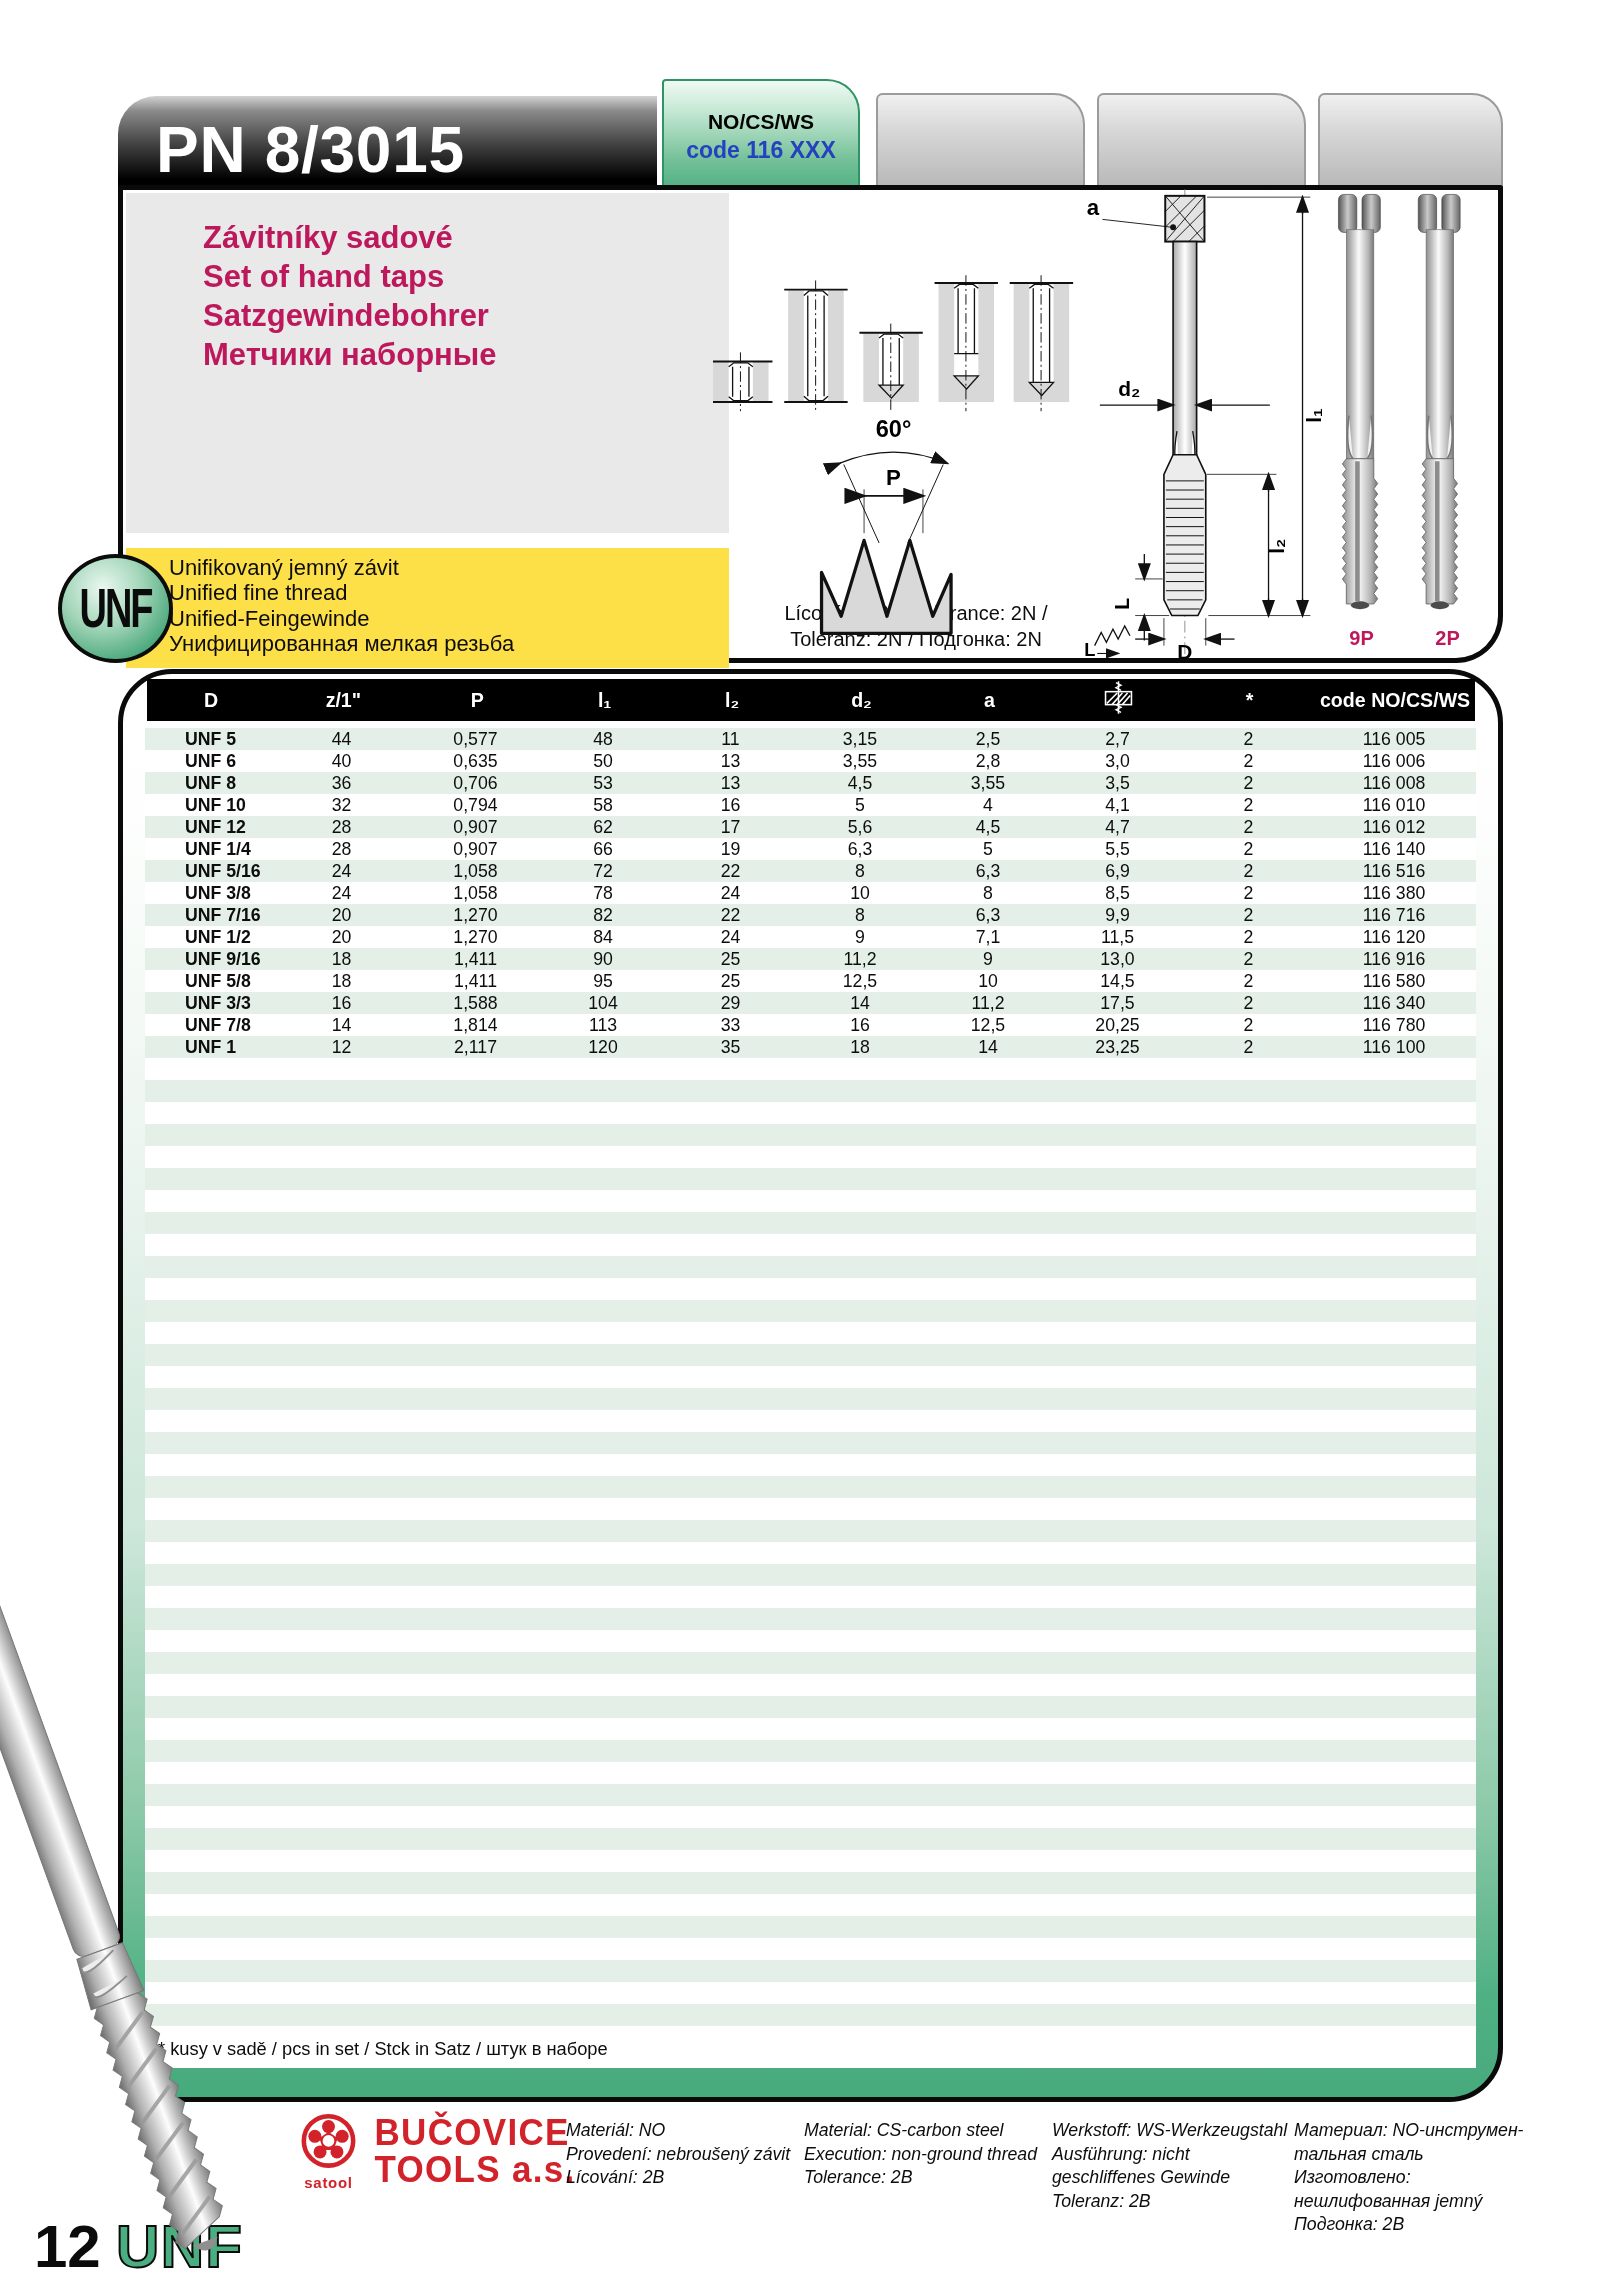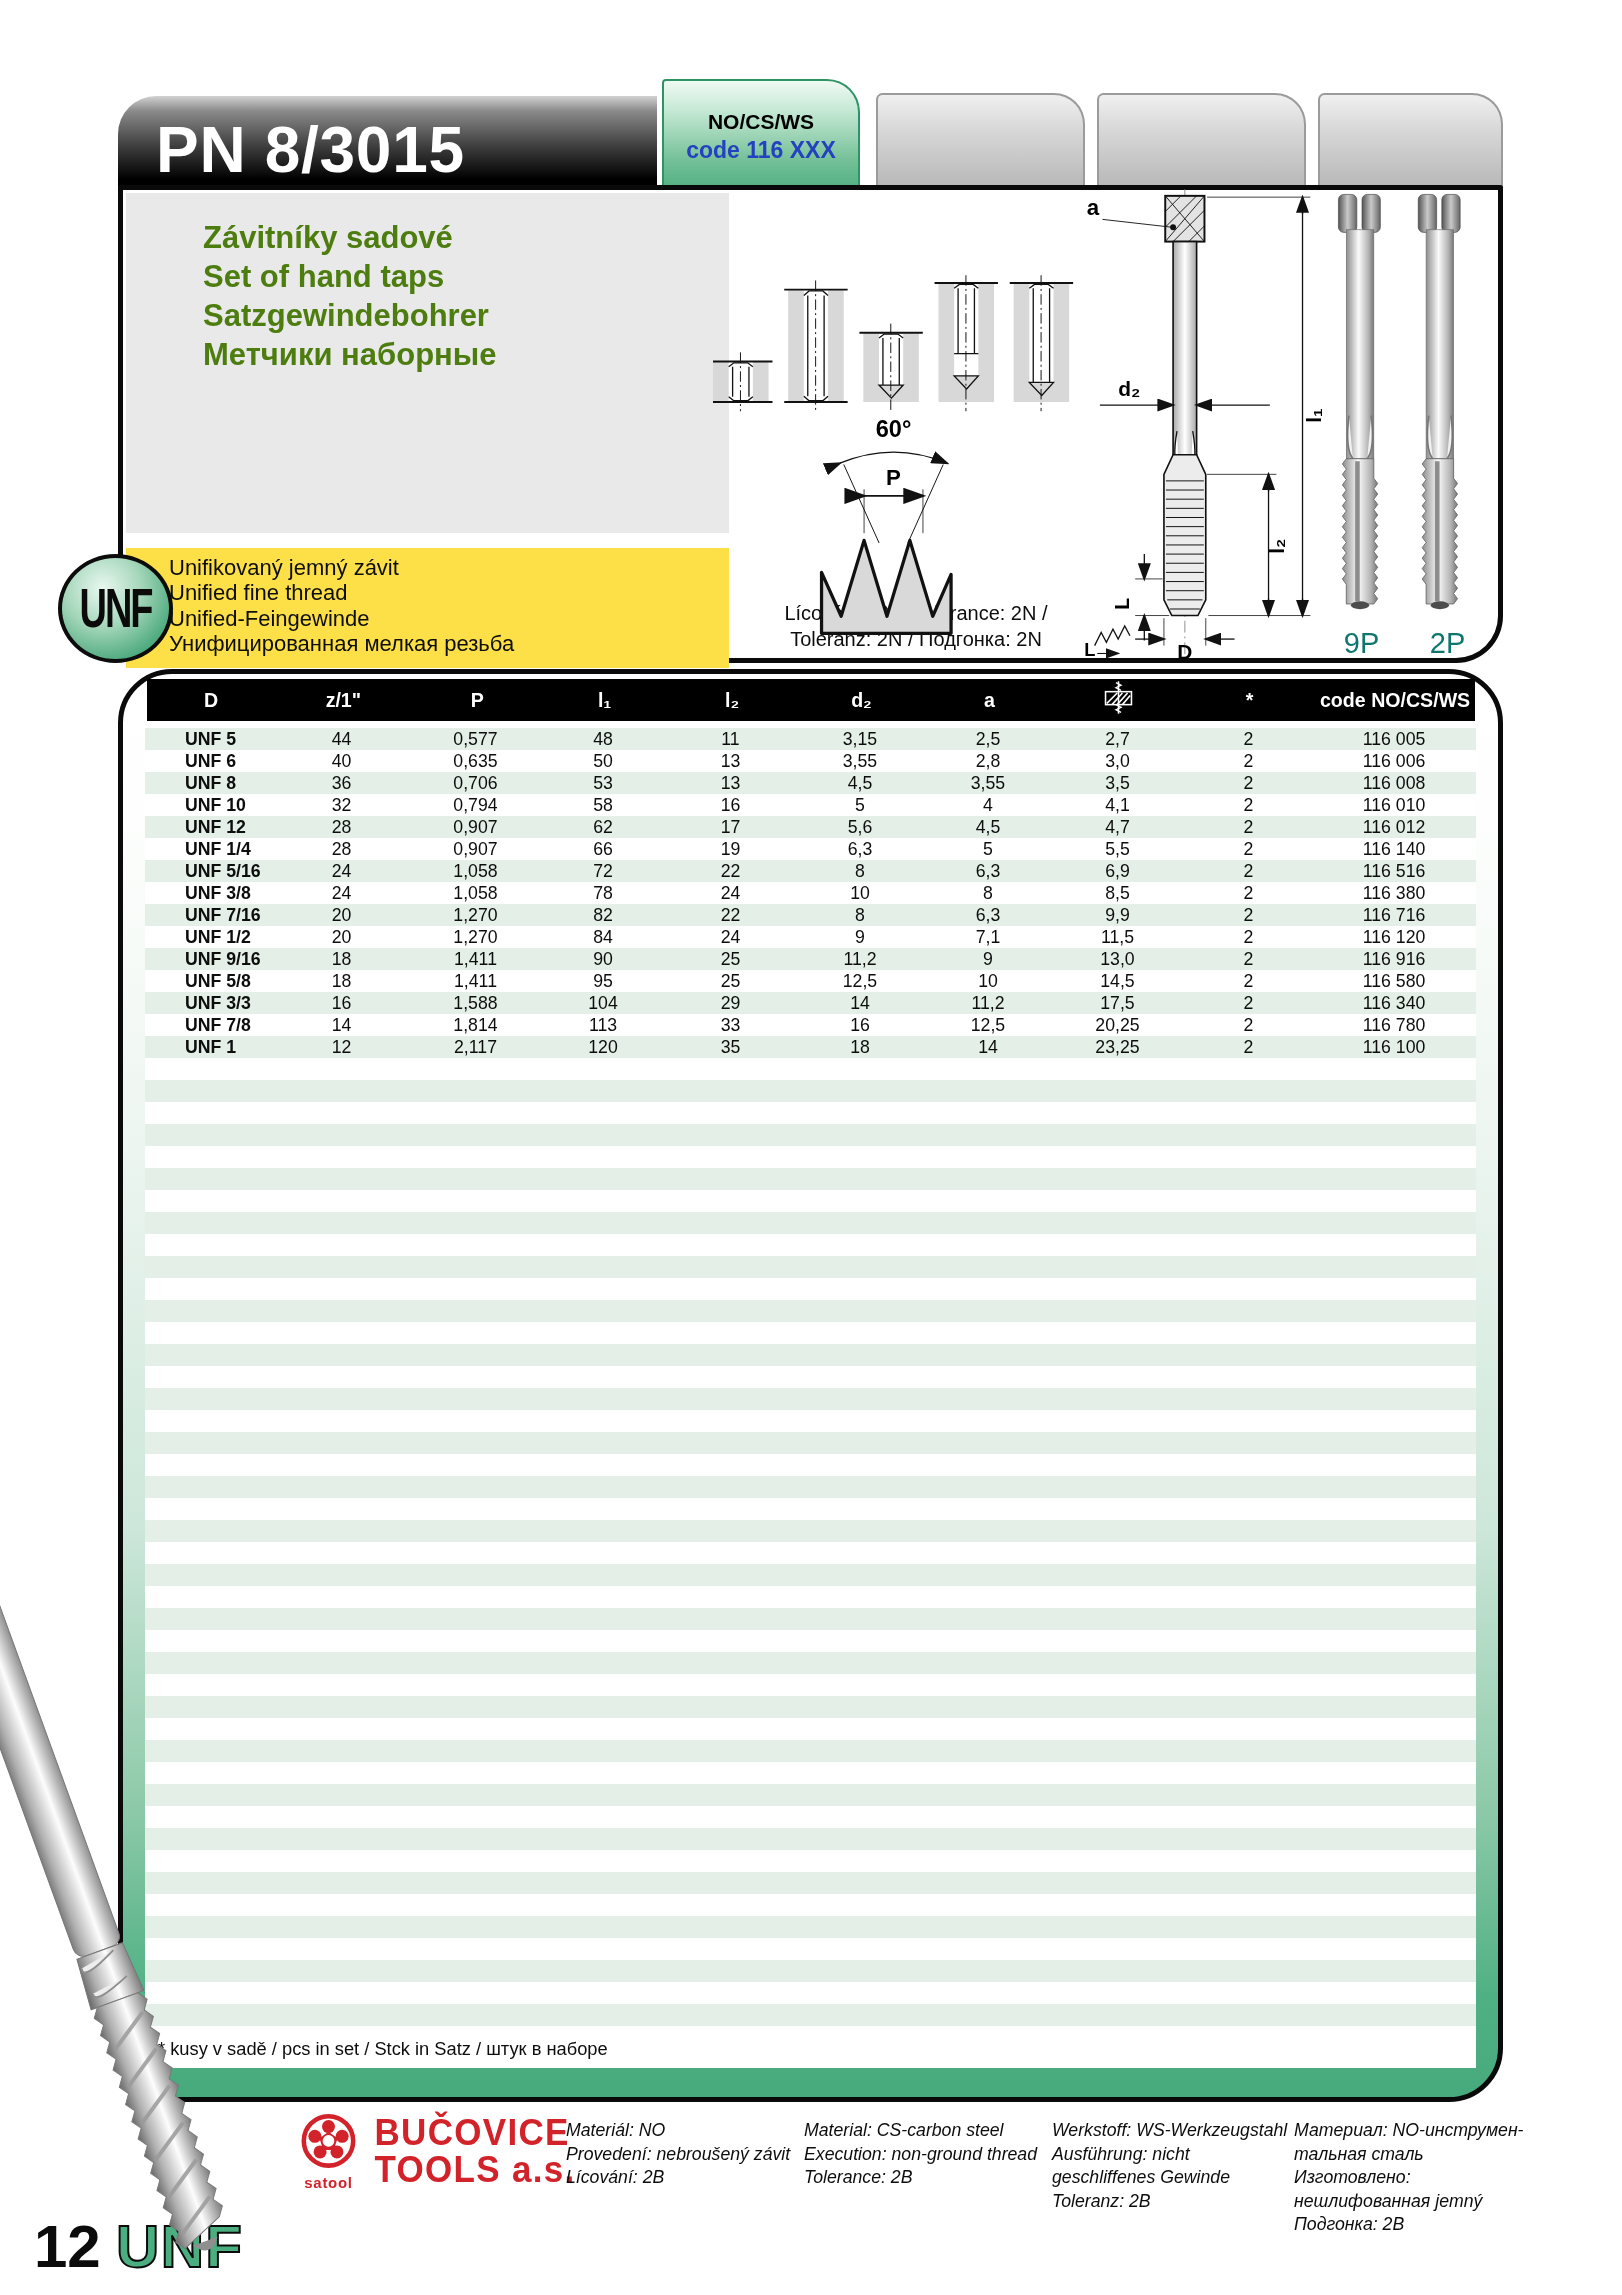--- a/index.html
+++ b/index.html
@@ -21,21 +21,21 @@
   .tab-gray{top:93px;height:97px;width:205px;
     background:linear-gradient(180deg,#f0f0f0 0%,#d8d8d8 35%,#b5b5b5 100%);
     border:2.6px solid #9b9b9b;border-bottom:none;border-radius:6.5px 31px 0 0;}
   .tg1{left:876px;} .tg2{left:1097px;} .tg3{left:1318px;width:181px;}
 
   
   .upper-box{left:118px;top:185px;width:1385px;height:478px;background:#fff;
     border:5.9px solid #0a0a0a;border-radius:2.6px 2.6px 47px 47px;box-sizing:border-box;}
   .title-panel{left:126px;top:193px;width:603px;height:340px;background:#e9e9e9;}
   .title-lines{position:absolute;left:77px;top:25px;}
-  .title-line{font-size:31px;font-weight:800;line-height:39px;color:#4d7c0f;}
+  .title-line{font-size:31px;font-weight:800;line-height:39px;color:#be185d;}
   .thread-panel{left:126px;top:548px;width:603px;height:120px;background:#fde047;}
   .thread-lines{position:absolute;left:43px;top:6.5px;}
   .thread-line{font-size:22px;line-height:25.5px;color:#0d0d0d;}
   .unf-badge{left:58px;top:554px;width:115px;height:109px;border-radius:50%;
     background:radial-gradient(circle at 38% 30%,#eaf8f0 0%,#a4d6ba 40%,#4aa87c 78%,#2e8f63 100%);
     border:4.6px solid #0c0c0c;box-sizing:border-box;display:flex;align-items:center;justify-content:center;}
   .unf-badge span{font-size:38px;font-weight:900;letter-spacing:-2px;transform:scaleY(1.45);color:#0b0b0b;}
   .tolerance{left:733px;top:601px;width:366px;text-align:center;}
   .tolerance div{font-size:20px;line-height:25.5px;color:#0d0d0d;}
 
@@ -72,21 +72,21 @@
   .mat-col div{font-size:17.7px;font-style:italic;line-height:23.6px;color:#0d0d0d;}
   .mat-col:nth-child(1){left:566px;}
   .mat-col:nth-child(2){left:804px;}
   .mat-col:nth-child(3){left:1052px;}
   .mat-col:nth-child(4){left:1294px;}
 
   .page-number{left:34px;top:2212px;font-size:60px;font-weight:900;color:#0b0b0b;}
   .page-section{left:116px;top:2212px;font-size:60px;font-weight:900;color:#4bae81;
     -webkit-text-stroke:2px #0b0b0b;letter-spacing:1.3px;}
 
-  .tap-label{font-size:29px;font-weight:400;text-align:center;width:79px;color:#0f766e;}
+  .tap-label{font-size:20px;font-weight:700;text-align:center;width:79px;color:#be185d;}
   .lab9{left:1322px;top:627px;} .lab2{left:1408px;top:627px;}
 
   svg text{font-family:"Liberation Sans",sans-serif;}
 </style>
 <title>PN 8/3015</title></head>
 <body>
 
 <div class="page">
 
   <div class="abs banner">

